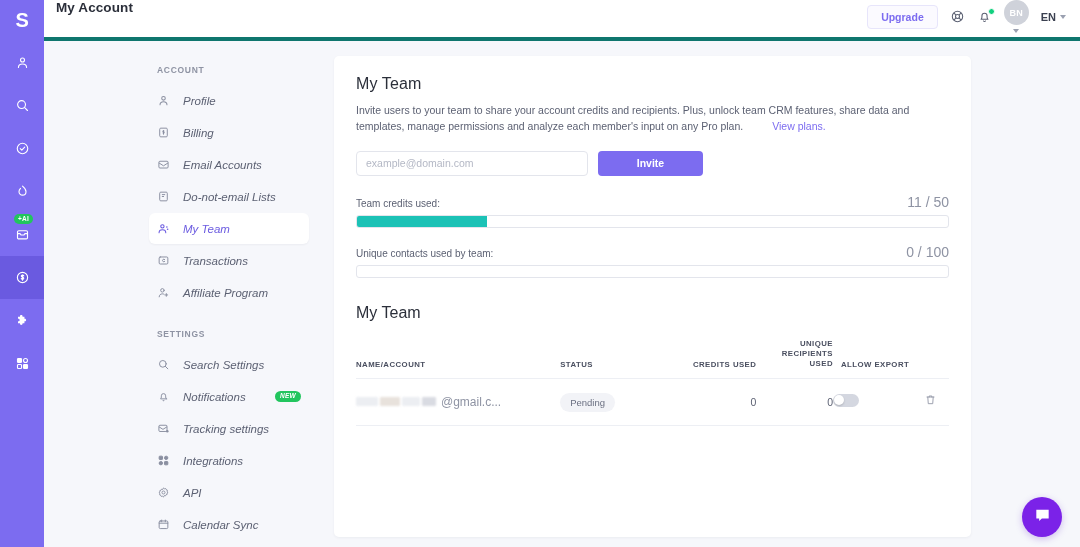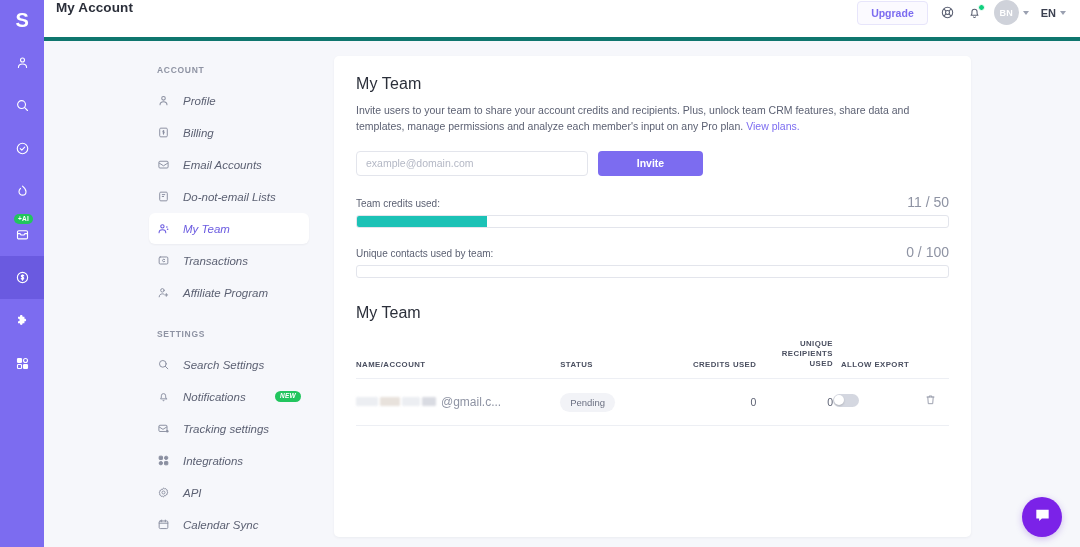--- a/index.html
+++ b/index.html
@@ -63,21 +63,21 @@
     color: #7c6cf0; font-size: 10.5px; font-weight: 700;
     padding: 5px 13px; border-radius: 4px; cursor: pointer;
     font-family: inherit;
   }
   .tb-icon { color: #5c6173; display: flex; align-items: center; position: relative; cursor: pointer; }
   .bell-dot {
     position: absolute; top: -1px; right: -3px;
     width: 7px; height: 7px; border-radius: 50%;
     background: #10d07e; border: 1.5px solid #fff;
   }
-  .avatar-wrap { display: flex; align-items: center; gap: 4px; cursor: pointer; }
+  .avatar-wrap { display: flex; align-items: center; gap: 4px; cursor: pointer; flex-direction: column; }
   .avatar {
     width: 25px; height: 25px; border-radius: 50%;
     background: #cfd2da; color: #ffffff;
     font-size: 9px; font-weight: 700;
     display: flex; align-items: center; justify-content: center;
     letter-spacing: .3px;
   }
   .caret { width: 0; height: 0; border-left: 3.5px solid transparent; border-right: 3.5px solid transparent; border-top: 4px solid #9aa0b0; }
   .lang { display: flex; align-items: center; gap: 4px; cursor: pointer; }
   .lang-text { font-size: 11px; font-weight: 700; color: #3b4050; }
@@ -126,21 +126,21 @@
     padding: 19px 22px 0 22px;
   }
   .card h1 {
     font-size: 16px; font-weight: 400; color: #2b2f3a;
     margin-bottom: 9px; letter-spacing: .1px;
   }
   .card-desc {
     font-size: 10.5px; color: #5c6173; line-height: 1.55;
     max-width: 565px;
   }
-  .link { color: #7c6cf0; text-decoration: none; cursor: pointer; }
+  .link { color: #7c6cf0; text-decoration: none; cursor: pointer; margin-left: 26px; }
 
   .invite-row { display: flex; gap: 10px; margin-top: 16px; }
   .email-input {
     width: 232px; height: 25px;
     border: 1px solid #e3e5ec; border-radius: 4px;
     padding: 0 9px; font-size: 10.5px; color: #3b4050;
     font-family: inherit; outline: none; background: #fff;
   }
   .email-input::placeholder { color: #b4b8c5; }
   .invite-btn {

